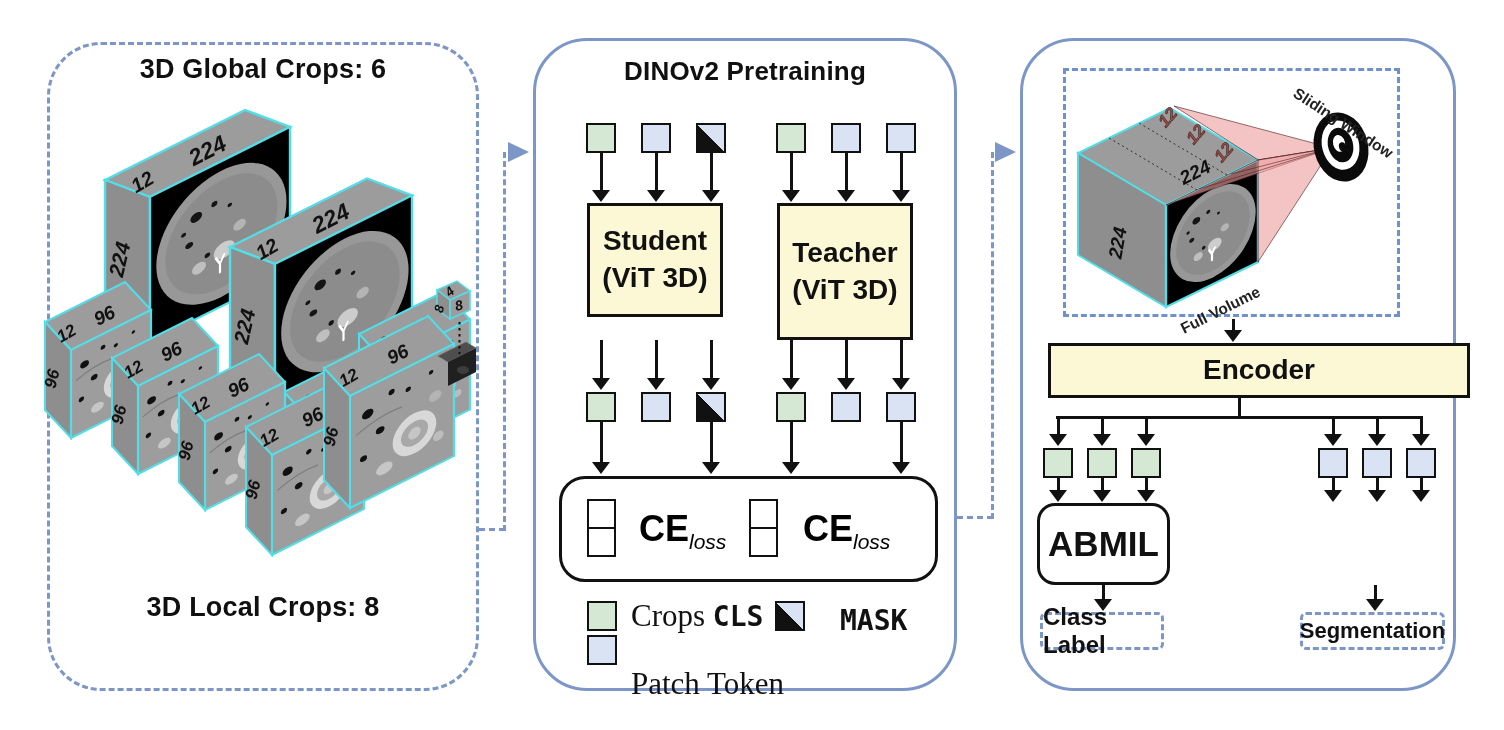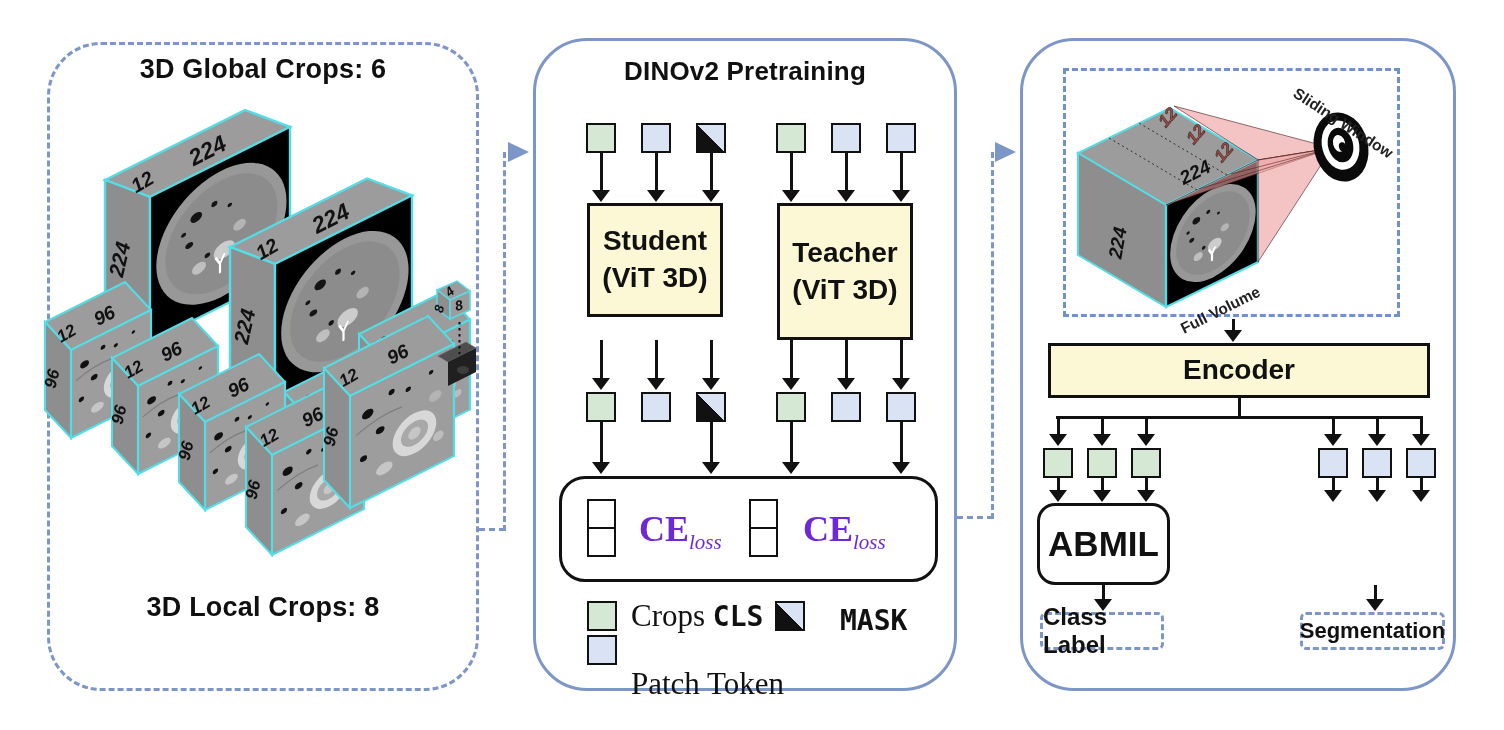--- a/index.html
+++ b/index.html
@@ -29,21 +29,21 @@
   .cebox { position: absolute; background: #fff; border: 3.5px solid #111; border-radius: 26px; }
   .dashbox { position: absolute; background: #fff; border: 3px dashed #7d96c8; border-radius: 6px;
     display: flex; align-items: center; justify-content: center; font-weight: bold; color: #111; }
   .innerdash { position: absolute; border: 3.5px dashed #6f91cc; background: #fff; }
 
   .sq { position: absolute; width: 30px; height: 30px; border: 2.6px solid #111; }
   .sq.g { background: #d5e8d4; } .sq.b { background: #dae3f3; }
   .sq.m { background: linear-gradient(45deg, #111 49.5%, #dae3f3 50%); }
   .sq29 { position: absolute; width: 29px; height: 30px; border: 2.6px solid #111; }
 
-  .ce { position: absolute; font-family: Liberation Serif, serif; font-weight: bold; font-size: 36px; color: #6d28d9; white-space: nowrap; }
+  .ce { position: absolute; font-family: Liberation Sans, sans-serif; font-weight: bold; font-size: 36px; color: #000000; white-space: nowrap; }
   .ce sub { font-weight: normal; font-style: italic; font-size: 21px; }
 
   .leg { position: absolute; font-family: "Liberation Serif", serif; font-size: 31px; color: #111; white-space: nowrap; }
   .leg .mono { font-family: "DejaVu Sans Mono", monospace; font-size: 28px; font-weight: bold; }
   .monolab { position: absolute; font-family: "DejaVu Sans Mono", monospace; font-size: 28px; font-weight: bold; color: #111; }
 
   .bdashv { position: absolute; width: 0; border-left: 3.5px dashed #7d96c8; }
   .bdashh { position: absolute; height: 0; border-top: 3.5px dashed #7d96c8; }
   .barr { position: absolute; width: 0; height: 0; border-top: 10px solid transparent;
     border-bottom: 10px solid transparent; border-left: 21px solid #7d96c8; }
@@ -396,21 +396,21 @@
         <ellipse cx="0" cy="-2" rx="12.5" ry="17.5" fill="#0a0a0a"></ellipse>
         <ellipse cx="-1" cy="-4" rx="6" ry="8.5" fill="#fff"></ellipse>
         <ellipse cx="1.5" cy="0" rx="3.5" ry="4.5" fill="#0a0a0a"></ellipse>
       </g>
       <text transform="translate(1292,96) rotate(33)" font-size="15.5" font-weight="bold" fill="#222" font-family="&quot;Liberation Sans&quot;, sans-serif">Sliding Window</text>
       <text transform="translate(1184,334) rotate(-26.5)" font-size="15.5" font-weight="bold" fill="#222" font-family="&quot;Liberation Sans&quot;, sans-serif">Full Volume</text>
     </svg>
 
   <div class="arr" style="left:1231.5px; top:319px; height:12px;"></div>
 
-  <div class="ybox" style="left:1048px; top:343px; width:382px; height:55px; font-size:28px;">
+  <div class="ybox" style="left:1048px; top:343px; width:422px; height:55px; font-size:28px;">
     <div>Encoder</div>
   </div>
 
   <div class="vline" style="left:1237.5px; top:398px; height:20px;"></div>
   <div class="hline" style="left:1056px; top:416px; width:367px;"></div>
 
   <div class="arr" style="left:1056.5px; top:418px; height:17px;"></div>
   <div class="arr" style="left:1100.5px; top:418px; height:17px;"></div>
   <div class="arr" style="left:1144.5px; top:418px; height:17px;"></div>
   <div class="arr" style="left:1331.5px; top:418px; height:17px;"></div>

